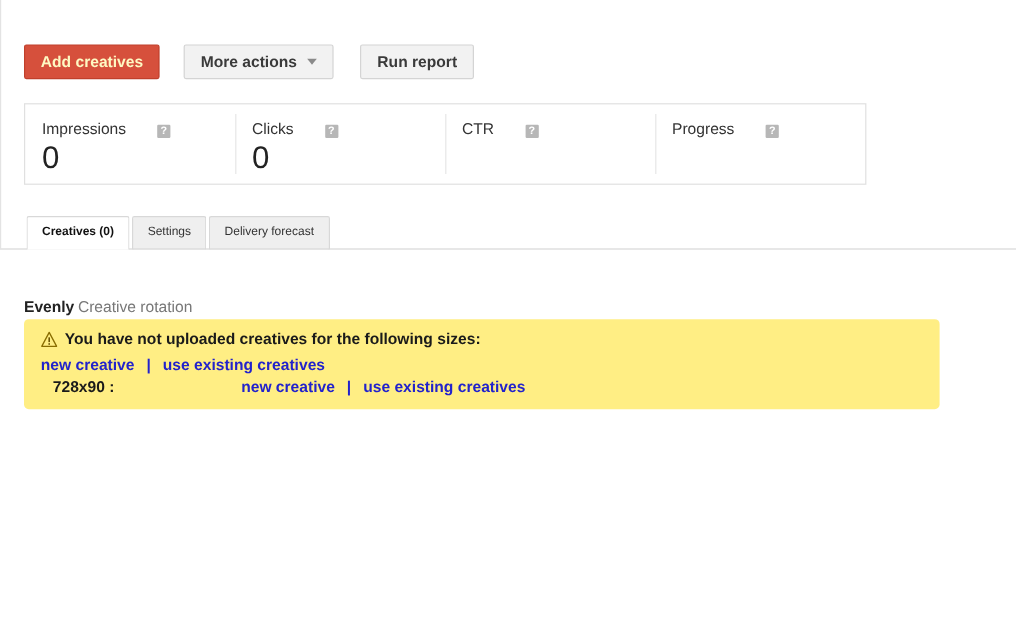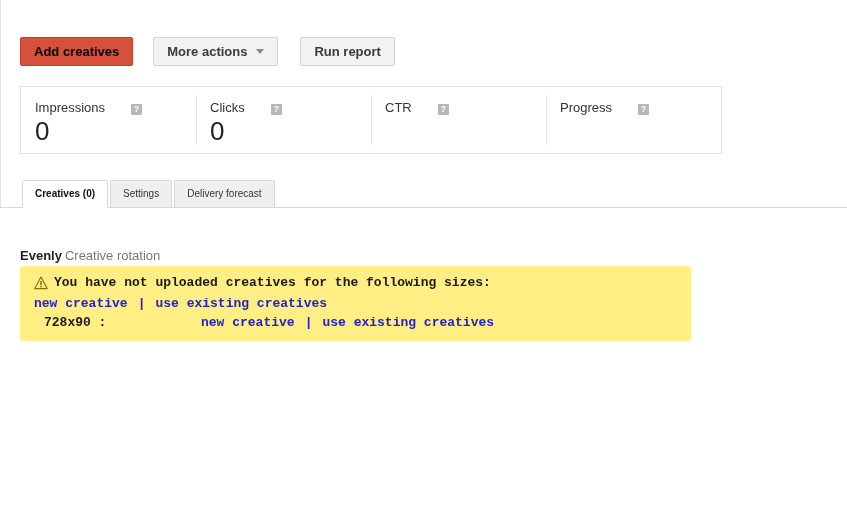--- a/index.html
+++ b/index.html
@@ -46,21 +46,21 @@
     padding: 0 13px;
     cursor: pointer;
     user-select: none;
     white-space: nowrap;
     display: inline-flex;
     align-items: center;
   }
   .btn-primary {
     background: #d6503c;
     border: 1px solid #c0402c;
-    color: #000000;
+    color: #fef9c3;
     text-align: center;
   }
   .btn-default {
     background: #f2f2f2;
     border: 1px solid #d4d4d4;
     color: #3a3a3a;
     margin-left: 20px;
   }
   .btn-default.gap-wide { margin-left: 22px; }
   .caret {
@@ -206,26 +206,25 @@
   .rotation .muted {
     color: #777777;
     margin-left: 3px;
   }
 
   
   .warning {
     position: absolute;
     left: 20px;
     top: 266px;
-    width: 671px;
+    width: 763px;
     box-sizing: border-box;
     background: #ffee84;
     border-radius: 4px;
     padding: 8px 0 9px 14px;
-    font-family: Liberation Mono, monospace;
   }
   .warn-title {
     display: flex;
     align-items: center;
     font-size: 13px;
     font-weight: bold;
     color: #1a1a1a;
     line-height: 18px;
   }
   .warn-icon {

